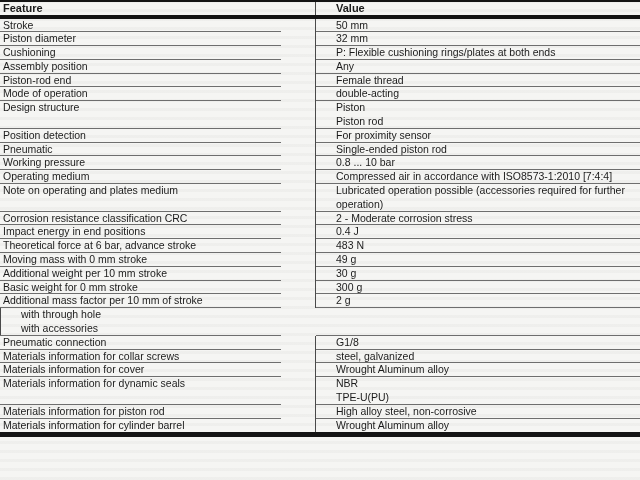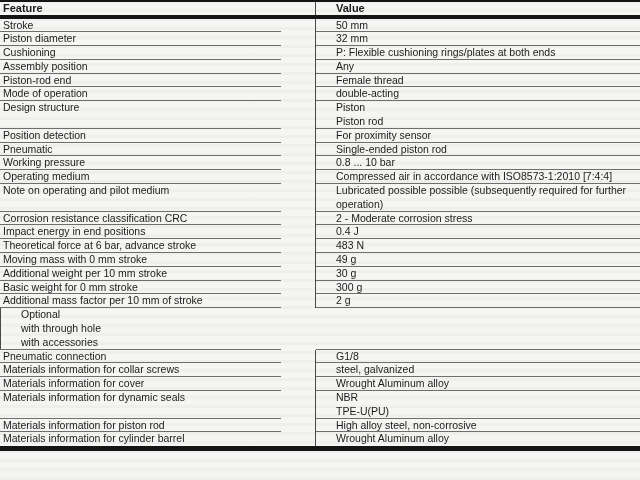--- a/index.html
+++ b/index.html
@@ -192,24 +192,24 @@
       <div class="row">
     <div class="cell feature">
       <div class="line">Operating medium</div>
     </div>
     <div class="cell value">
           <div class="line">Compressed air in accordance with ISO8573-1:2010 [7:4:4]</div>
         </div>
   </div>
       <div class="row">
     <div class="cell feature">
-      <div class="line">Note on operating and pilot medium</div>
-    </div>
-    <div class="cell value">
-          <div class="line">Lubricated possible possible (subsequently required for further</div>
+      <div class="line">Note on operating and plates medium</div>
+    </div>
+    <div class="cell value">
+          <div class="line">Lubricated operation possible (accessories required for further</div>
           <div class="line">operation)</div>
         </div>
   </div>
       <div class="row">
     <div class="cell feature">
       <div class="line">Corrosion resistance classification CRC</div>
     </div>
     <div class="cell value">
           <div class="line">2 - Moderate corrosion stress</div>
         </div>
@@ -257,21 +257,20 @@
       <div class="row">
     <div class="cell feature">
       <div class="line">Additional mass factor per 10 mm of stroke</div>
     </div>
     <div class="cell value">
           <div class="line">2 g</div>
         </div>
   </div>
       <div class="row">
     <div class="cell value">
-          <div class="line">Optional</div>
           <div class="line">with through hole</div>
           <div class="line">with accessories</div>
         </div>
   </div>
       <div class="row">
     <div class="cell feature">
       <div class="line">Pneumatic connection</div>
     </div>
     <div class="cell value">
           <div class="line">G1/8</div>

